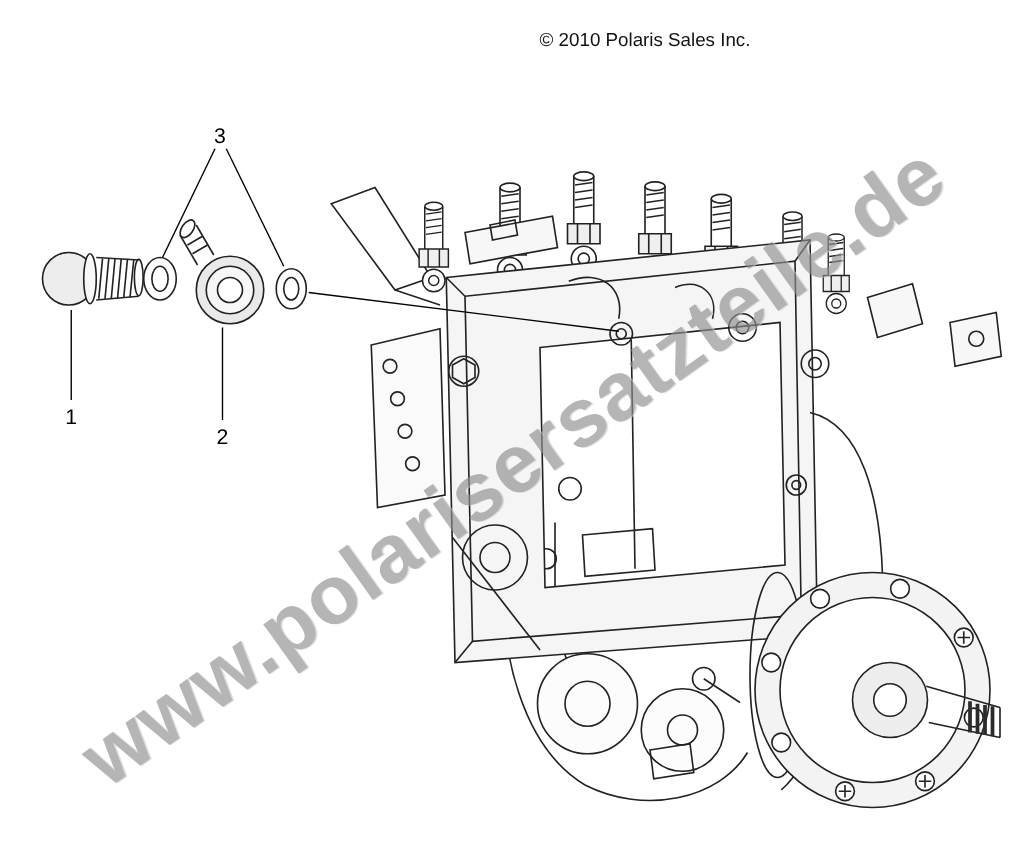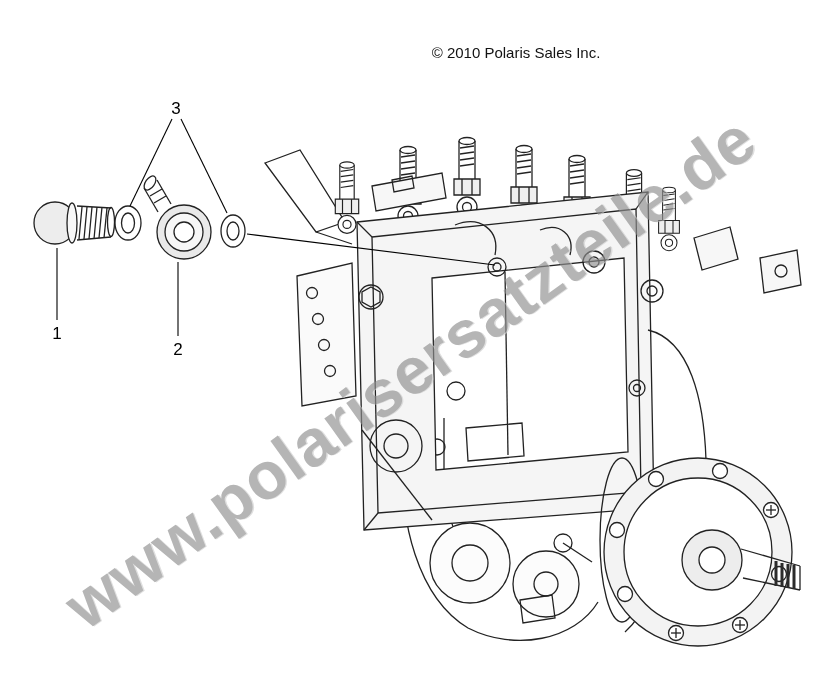--- a/index.html
+++ b/index.html
@@ -11,21 +11,21 @@
   .watermark{
     position:absolute;left:410px;top:372px;z-index:2;
     transform:translate(-50%,-50%) rotate(-35.5deg);
     font-size:66px;font-weight:700;white-space:nowrap;letter-spacing:1px;
     color:#8f8f8f;opacity:.66;text-shadow:1px 1px 0 #cfcfcf;
     pointer-events:none;
   }
   .copyright{
     position:absolute;left:516px;top:24px;z-index:3;
     transform:translateX(-50%);
-    font-size:15px;color:#121212;white-space:nowrap;margin-top:20px;
+    font-size:15px;color:#121212;white-space:nowrap;
   }
   .callout{
     position:absolute;z-index:3;transform:translate(-50%,-50%);
     font-size:17px;color:#000;
   }
   .callout.c1{left:57px;top:334px;}
   .callout.c2{left:178px;top:350px;}
   .callout.c3{left:176px;top:109px;}
 </style>
 </head>

